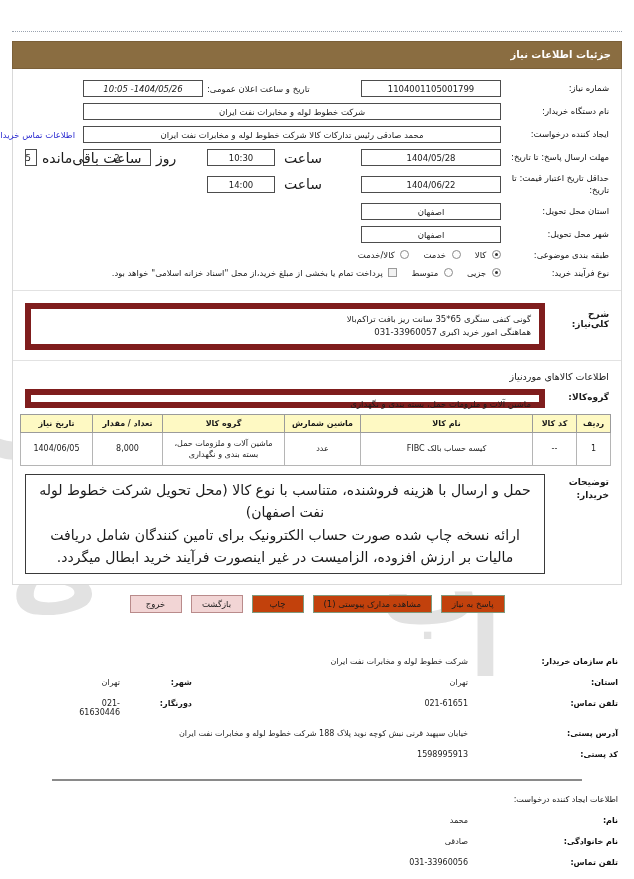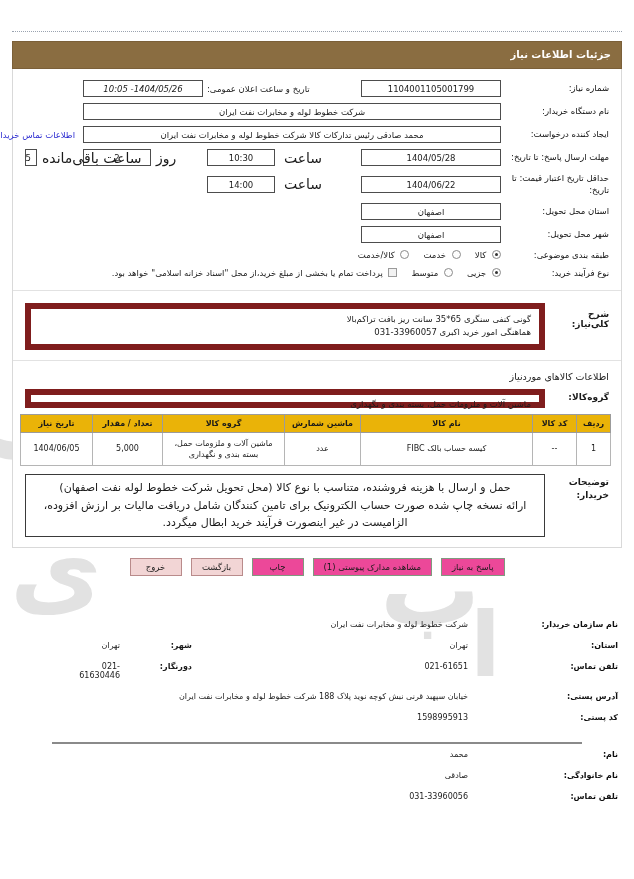--- a/index.html
+++ b/index.html
@@ -187,58 +187,58 @@
   }
 
   
   table.goods {
     width: 100%;
     border-collapse: collapse;
     font-size: 8px;
     table-layout: fixed;
   }
   table.goods th {
-    background: #eab308;
+    background: #fef9c3;
     border: 1px solid #9b9b9b;
     font-weight: bold;
     padding: 4px 2px;
     text-align: center;
     font-size: 8px;
   }
   table.goods td {
     border: 1px solid #b5b5b5;
     padding: 5px 3px;
     text-align: center;
     vertical-align: middle;
     font-size: 8px;
     line-height: 1.4;
     background: #ffffff;
   }
 
   .notebox {
     border: 1px solid #3a3a3a;
     padding: 4px 8px;
-    font-size: 11px;
+    font-size: 14px;
     line-height: 1.6;
     text-align: center;
     box-sizing: border-box;
     flex: 1 1 auto;
   }
 
   
   .btnbar {
     display: flex;
     justify-content: center;
     gap: 9px;
     padding: 10px 0 12px 0;
     direction: rtl;
   }
   .btn {
     border: 1px solid #7f9a7f;
-    background: #ec4899;
+    background: #c2410c;
     font-size: 8.5px;
     padding: 3px 10px;
     min-width: 52px;
     text-align: center;
     cursor: pointer;
     white-space: nowrap;
     box-sizing: border-box;
   }
   .btn.red {
     background: #f2d5d5;
@@ -475,21 +475,21 @@
             <th>تاریخ نیاز</th>
           </tr>
         </thead>
         <tbody>
           <tr>
             <td>1</td>
             <td>--</td>
             <td>کیسه حساب بالک  FIBC</td>
             <td>عدد</td>
             <td>ماشین آلات و ملزومات حمل، بسته بندی و نگهداری</td>
-            <td>5,000</td>
+            <td>8,000</td>
             <td>1404/06/05</td>
           </tr>
         </tbody>
       </table>
 
       <div class="kv-block" style="padding-top:8px; padding-bottom:2px;">
         <div class="kv-label" style="padding-top:2px; line-height:1.4;">توضیحات خریدار:</div>
         <div class="notebox">
           <div>حمل و ارسال  با  هزینه فروشنده، متناسب با نوع کالا (محل تحویل شرکت خطوط لوله نفت اصفهان)</div>
           <div>ارائه نسخه چاپ شده صورت حساب الکترونیک برای تامین کنندگان شامل دریافت مالیات بر ارزش افزوده، الزامیست در غیر اینصورت فرآیند خرید ابطال میگردد.</div>
@@ -559,20 +559,25 @@
 
     <div class="hr-dark"></div>
 
     <table class="contact" style="margin-top:0;">
       <colgroup>
         <col style="width:150px">
           <col style="width:96px">
           <col>
       </colgroup>
       <tbody>
+          <tr>
+        <td class="clbl" style="font-weight:normal; padding-top:14px;">اطلاعات ایجاد کننده درخواست:</td>
+        <td></td>
+            <td></td>
+      </tr>
       <tr>
         <td class="clbl">نام:</td>
         <td class="cval">محمد</td>
         <td></td>
       </tr>
       <tr>
         <td class="clbl">نام خانوادگی:</td>
         <td class="cval">صادقی</td>
         <td></td>
       </tr>

